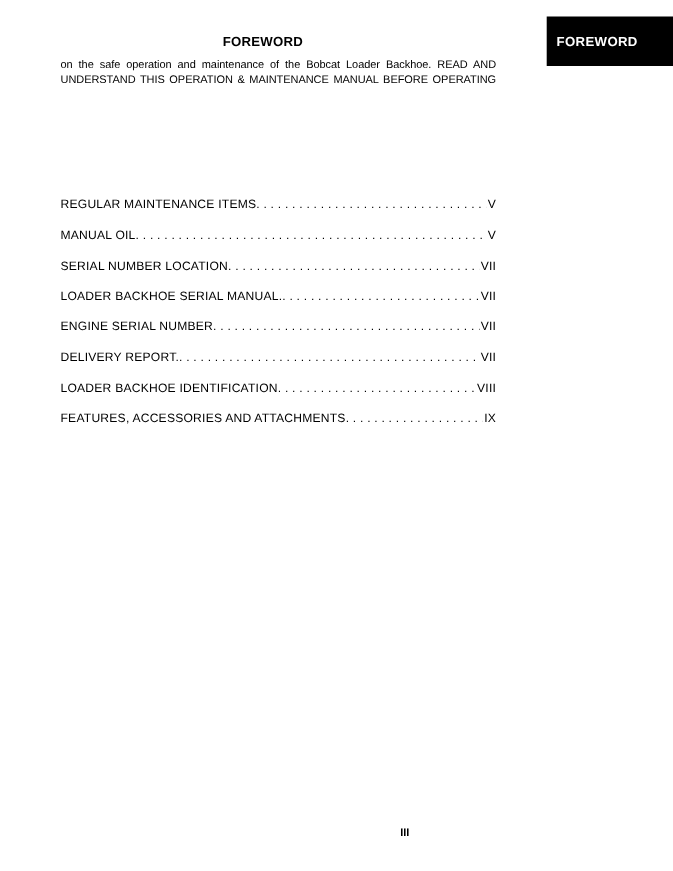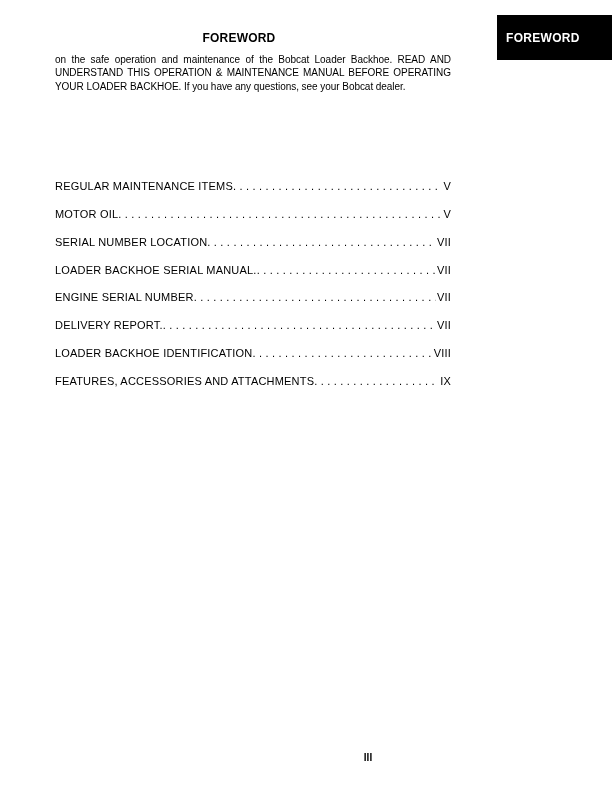--- a/index.html
+++ b/index.html
@@ -115,33 +115,32 @@
   <div class="side-tab">
     <span>FOREWORD</span>
   </div>
 
   <div class="heading">FOREWORD</div>
 
   <div class="intro">
     <div>
       <div class="jline">on the safe operation and maintenance of the Bobcat Loader Backhoe. READ AND</div>
       <div class="jline">UNDERSTAND THIS OPERATION &amp; MAINTENANCE MANUAL BEFORE OPERATING</div>
-      <div class="jline jline-last">YOUR LOADER BACKHOE. If you have any questions, see your Bobcat dealer.</div>
     </div>
     <div class="para-gap"></div>
   </div>
 
   <div class="toc">
     <div class="toc-row">
       <span class="toc-label">REGULAR MAINTENANCE ITEMS</span>
       <span class="toc-leader"></span>
       <span class="toc-page">V</span>
     </div>
     <div class="toc-row">
-      <span class="toc-label">MOTOR OIL</span>
+      <span class="toc-label">MANUAL OIL</span>
       <span class="toc-leader"></span>
       <span class="toc-page">V</span>
     </div>
     <div class="toc-row">
       <span class="toc-label">SERIAL NUMBER LOCATION</span>
       <span class="toc-leader"></span>
       <span class="toc-page">VII</span>
     </div>
     <div class="toc-row">
       <span class="toc-label">LOADER BACKHOE SERIAL MANUAL.</span>

